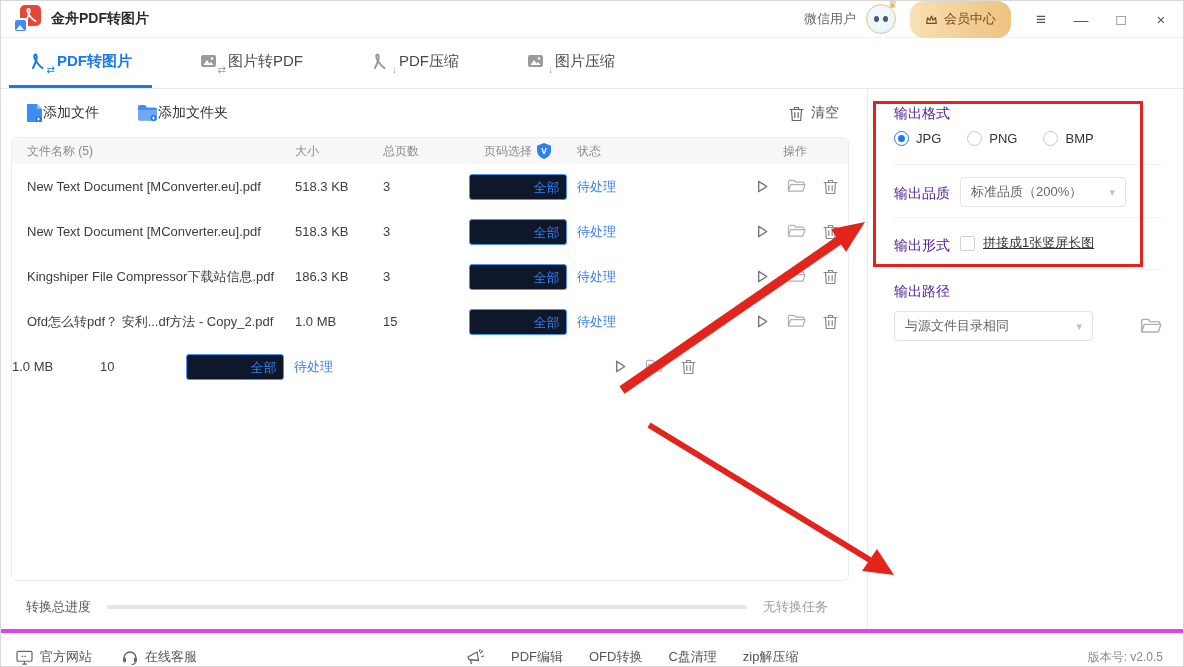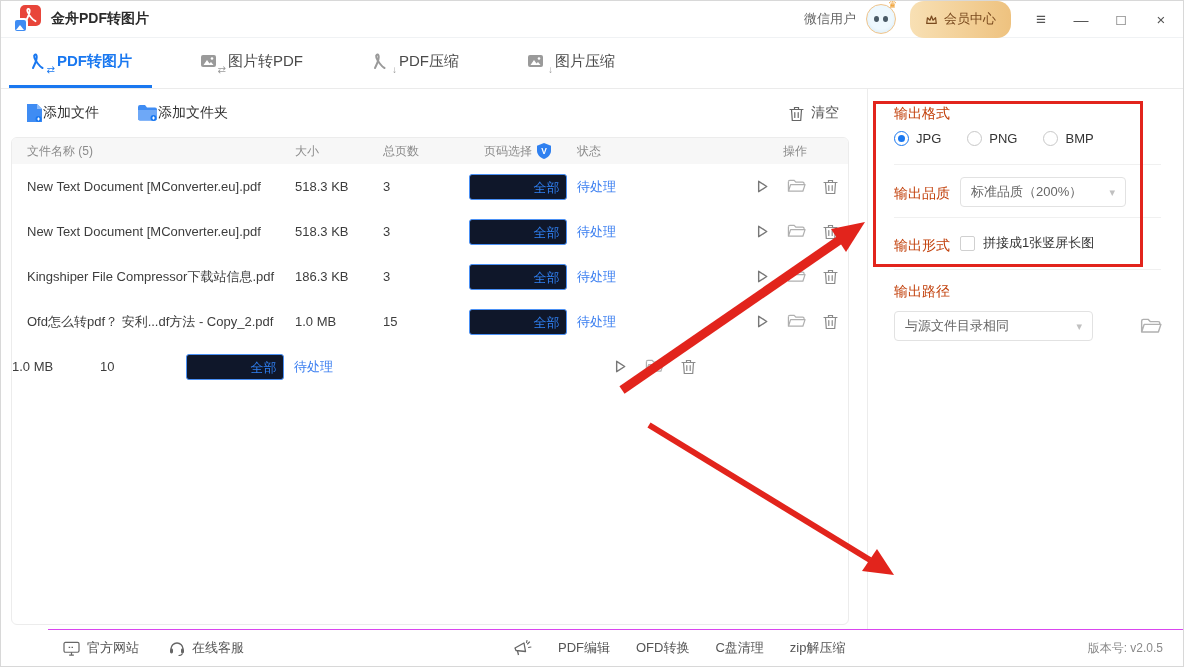--- a/index.html
+++ b/index.html
@@ -62,36 +62,36 @@
   .act-icons span { cursor:pointer; line-height:0; }
 
   .progressrow { height:44px; display:flex; align-items:center; padding:0 18px 0 25px; gap:16px; }
   .p-label { font-size:13px; color:#555; white-space:nowrap; }
   .p-bar { width:640px; height:4px; border-radius:2px; background:#e5e5e7; overflow:hidden; }
   .p-fill { height:100%; background:#2f7ff0; border-radius:2px; }
   .p-status { font-size:13px; color:#9c9c9c; white-space:nowrap; }
 
   
   .right { flex:1; position:relative; border-left:1px solid #ececec; background:#fff; }
-  .sec-label { position:absolute; font-size:14px; color:#c2410c; }
+  .sec-label { position:absolute; font-size:14px; color:#4c1d95; }
   .radio-row { position:absolute; left:26px; top:42px; display:flex; gap:26px; }
   .radio { display:flex; align-items:center; gap:7px; font-size:13px; color:#333; cursor:pointer; }
   .rdot { width:15px; height:15px; border-radius:50%; border:1px solid #c8c8c8; background:#fff; position:relative; }
   .radio.selected .rdot { border:1px solid #1a78f0; }
   .radio.selected .rdot:after { content:""; position:absolute; left:3px; top:3px; width:7px; height:7px; border-radius:50%; background:#1a78f0; }
   .rdiv { position:absolute; left:26px; right:22px; height:1px; background:#f0f0f0; }
   .selbox { position:absolute; height:30px; border:1px solid #e2e2e2; border-radius:4px; background:#fff; display:flex; align-items:center; justify-content:space-between; padding:0 10px; font-size:13px; color:#666; cursor:pointer; }
   .chev { color:#c0c0c0; font-size:11px; }
-  .chk-row { position:absolute; left:92px; top:225px; display:flex; align-items:center; gap:8px; font-size:13px; color:#333; cursor:pointer; }
+  .chk-row { position:absolute; left:92px; top:225px; display:flex; align-items:center; gap:8px; font-size:13px; color:#333; cursor:pointer;text-decoration:underline; }
   .chkbox { width:15px; height:15px; border:1px solid #d0d0d0; border-radius:2px; background:#fff; }
   .folder-pick { position:absolute; left:272px; top:305px; cursor:pointer; line-height:0; }
   .convert-btn { position:absolute; left:26px; right:21px; top:492px; height:33px; background:#2b7ce9; border:none; border-radius:5px; color:#fff; font-size:15px; cursor:pointer; font-family:inherit; }
 
   
-  .footer { position:absolute; bottom:0; left:0; right:0; height:37px; border-top:1px solid #d946ef; background:#fff; display:flex; align-items:center; padding:0 20px 0 15px; font-size:13px; color:#555;margin-left:47px; }
+  .footer { position:absolute; bottom:0; left:0; right:0; height:37px; border-top:4px solid #d946ef; background:#fff; display:flex; align-items:flex-end; padding:0 20px 0 15px; font-size:13px; color:#555; }
   .f-item { display:flex; align-items:center; gap:7px; margin-right:30px; cursor:pointer; }
   .f-tools { position:absolute; left:465px; display:flex; align-items:center; gap:26px; }
   .f-tools .f-item { margin-right:0; }
   .f-version { margin-left:auto; color:#8a8a8a; font-size:12px; }
 
   
   .ann-svg { position:absolute; left:0; top:0; z-index:60; pointer-events:none; }
   .red-rect { position:absolute; left:872px; top:100px; width:270px; height:166px; border:3px solid #e2241c; z-index:55; pointer-events:none; }
 </style>
 </head>
@@ -326,20 +326,27 @@
                   <path d="M1.5 3.5 a1.5 1.5 0 0 1 1.5-1.5 h4.5 l1.8 2 h7.2 a1.5 1.5 0 0 1 1.5 1.5 v1" fill="none" stroke="#b0b0b0" stroke-width="1.3"></path>
                   <path d="M1.5 13.5 L3.8 6.5 h15.2 l-2.3 7 z M1.5 13.5 v-10" fill="none" stroke="#b0b0b0" stroke-width="1.3" stroke-linejoin="round"></path>
                 </svg></span>
             <span><svg width="15" height="17" viewBox="0 0 15 17">
                   <path d="M2.5 4.5 h10 l-0.8 11 h-8.4 z M1 4.5 h13 M5.5 4.5 v-2 h4 v2 M5.8 7.5 v5 M9.2 7.5 v5" fill="none" stroke="#8a8a8a" stroke-width="1.2" stroke-linecap="round"></path>
                 </svg></span>
           </span>
         </div>
       </div>
 
+      <div class="progressrow">
+        <span class="p-label">转换总进度</span>
+        <div class="p-bar">
+            <div class="p-fill" id="p-fill" style="width: 0%;"></div>
+          </div>
+        <span class="p-status">无转换任务</span>
+      </div>
     </div>
 
     <div class="right">
       <span class="sec-label" style="left:26px; top:16px;">输出格式</span>
       <div class="radio-row">
         <span class="radio selected">
             <span class="rdot"></span>
             <span>JPG</span>
           </span>
         <span class="radio">

